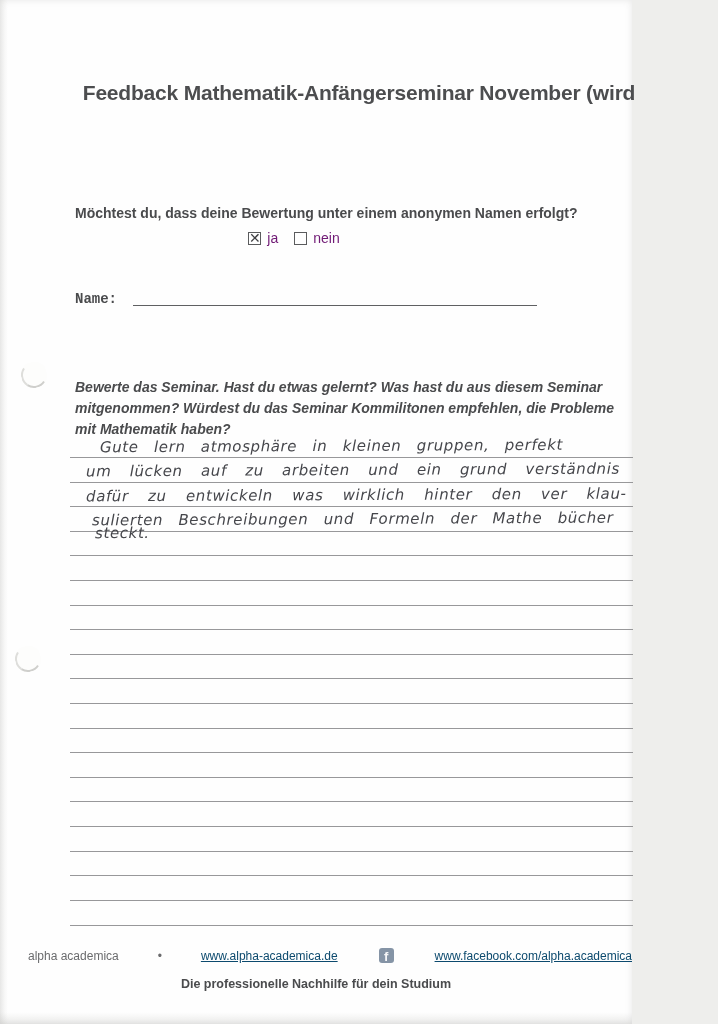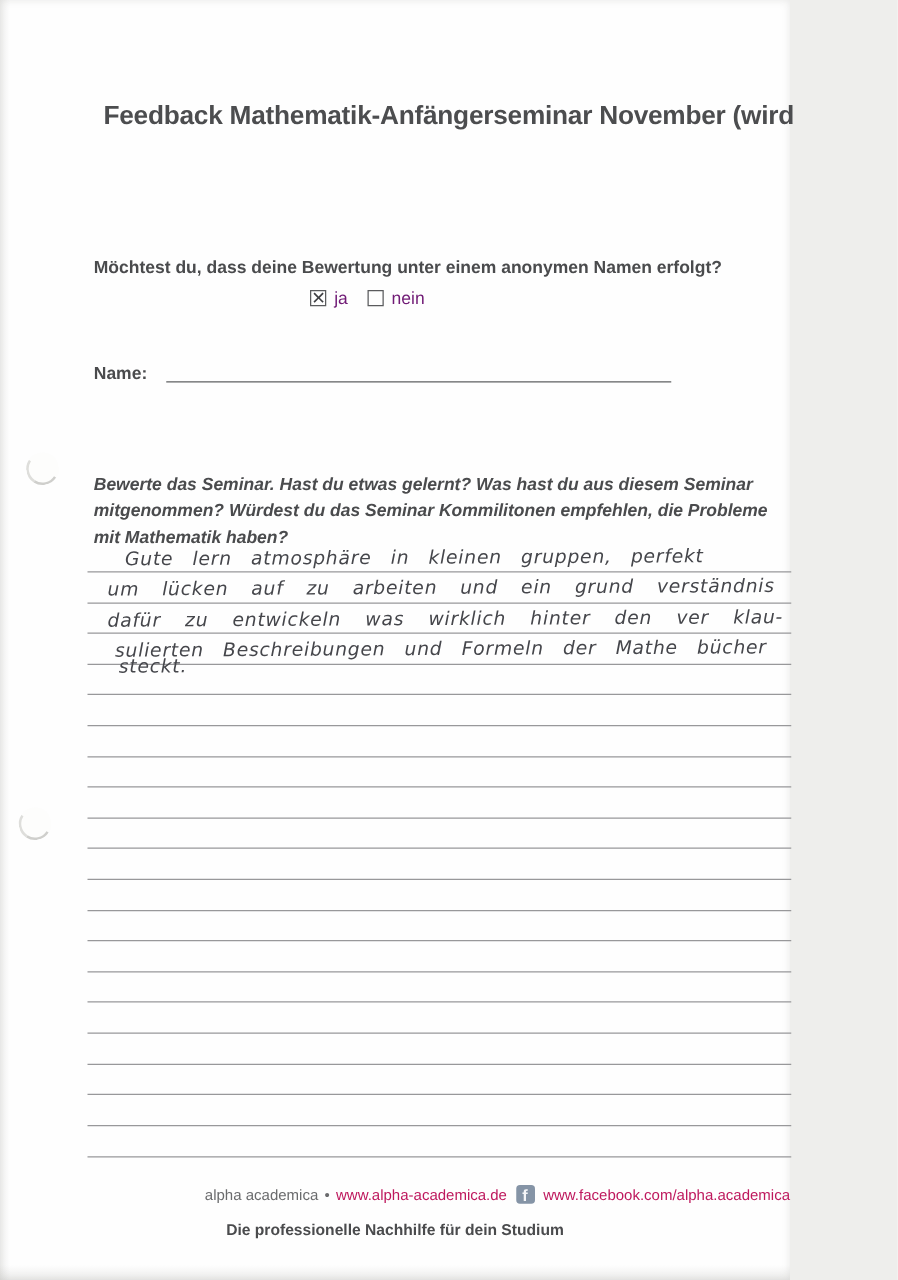--- a/index.html
+++ b/index.html
@@ -46,21 +46,21 @@
   .checkbox-option { display: flex; align-items: center; gap: 6px; }
   .checkbox-box {
     width: 13px; height: 13px;
     border: 1.6px solid #5a5b5d;
     color: #3e3f42; font-size: 14px; font-weight: bold;
     display: flex; align-items: center; justify-content: center;
     line-height: 10px; padding-bottom: 1px;
   }
   .checkbox-label { font-size: 14px; color: #701a75; text-align: center; }
 
-  .name-row { position: absolute; top: 290px; left: 75px; }
+  .name-row { position: absolute; top: 290px; left: 75px; font-family: Liberation Mono, monospace; }
   .name-label { font-weight: bold; font-size: 14px; color: #4a4b4d; }
   .name-line {
     position: absolute; top: 15px; left: 58px; width: 404px; height: 1px;
     border-bottom: 1.3px solid #5f6062;
   }
   .name-value {
     position: absolute; top: -4px; left: 70px; width: 380px;
     font-size: 14px; color: #3e3f42;
   }
 
@@ -75,24 +75,24 @@
     font-style: italic;
     font-size: 15px;
     color: #45464b;
     letter-spacing: 0.6px;
     white-space: nowrap;
     transform: rotate(-0.3deg);
   }
 
   .footer-row {
     position: absolute; top: 948px; left: 0; right: 0;
-    display: flex; justify-content: flex-end; align-items: center; gap: 5px;
+    display: flex; justify-content: space-between; align-items: center; gap: 5px;
     font-size: 12px; color: #6a6b6d; margin-left: 28px;
   }
-  .footer-link { color: #be185d; }
+  .footer-link { text-decoration: underline; color: #0c4a6e; }
   .fb-icon {
     display: inline-flex; align-items: flex-end; justify-content: center;
     width: 15px; height: 15px; border-radius: 3px;
     background: #8594a6; color: #f5f6f8;
     font-size: 13px; font-weight: bold; line-height: 13px;
     margin: 0 2px; overflow: hidden;
   }
   .tagline {
     position: absolute; top: 977px; left: 0; right: 0;
     text-align: center; font-weight: bold; font-size: 12.5px;

